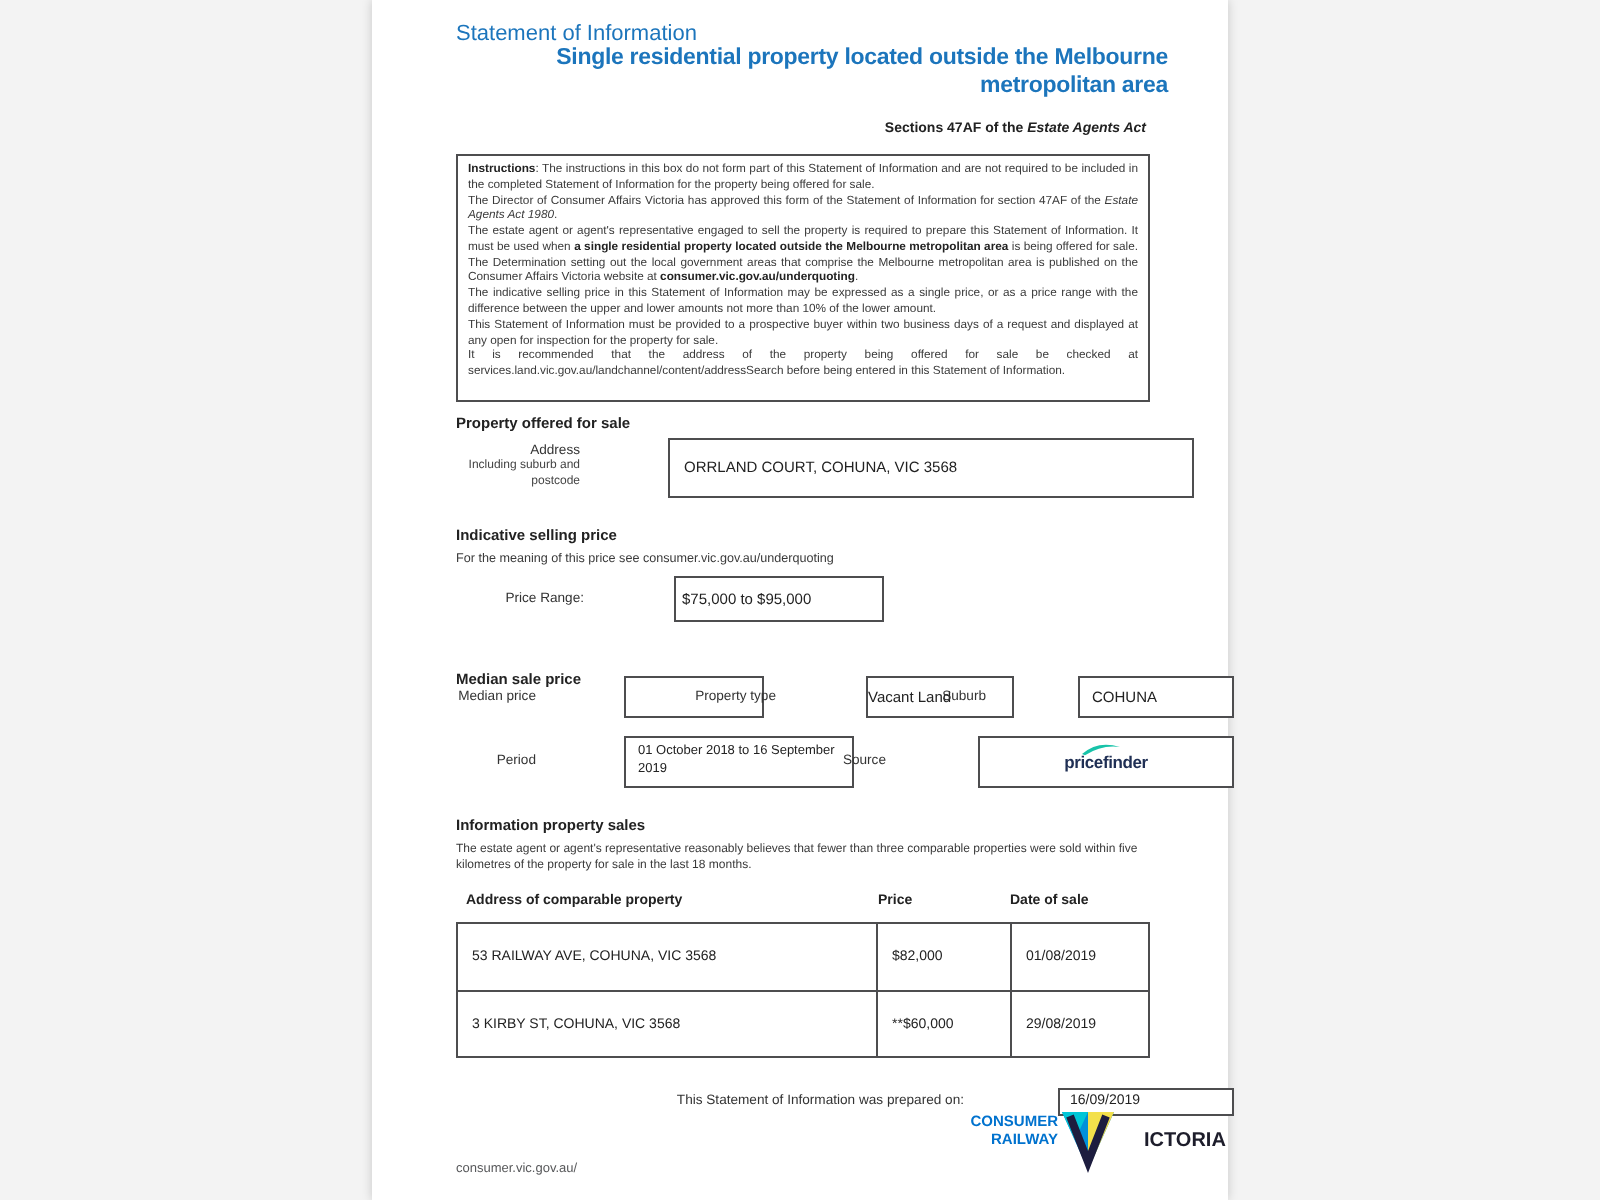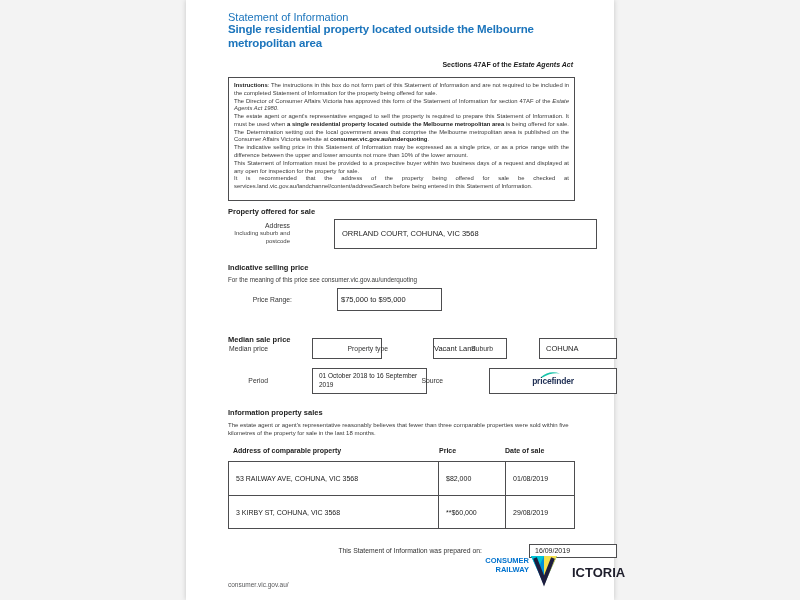--- a/index.html
+++ b/index.html
@@ -23,21 +23,21 @@
     position:relative;
     width:428px;height:600px;
     margin:0 auto;
     background:#ffffff;
     box-shadow:0 0 5px rgba(0,0,0,.18);
   }
   .abs{position:absolute;}
   
   .eyebrow{top:11px;left:42px;font-size:11px;color:var(--heading-blue);}
   .doc-title{top:23px;left:42px;width:356px;font-size:11.5px;font-weight:bold;
-    color:var(--heading-blue);line-height:1.18;letter-spacing:-0.15px;}
+    color:var(--heading-blue);line-height:1.18;letter-spacing:-0.15px;text-align:right;}
   .section-ref{top:61px;right:41px;font-size:7px;font-weight:bold;color:#222;}
   .section-ref .act{font-style:italic;}
   
   .instructions{
     top:77px;left:42px;width:347px;height:124px;overflow:hidden;
     border:1px solid var(--line);
     padding:4px 5px;
     font-size:5.9px;line-height:1.32;text-align:justify;color:#3a3a3a;
   }
   .instructions b{color:#222;}
@@ -81,21 +81,21 @@
   .prep-label{top:544px;left:110px;width:186px;line-height:14px;font-size:6.8px;}
   .prep-box{top:544px;left:301px;width:88px;height:14px;line-height:12px;font-size:7px;padding-left:5px;}
   .website{top:581px;left:42px;font-size:6.5px;color:#58595b;}
   
   .cav{top:555px;left:296px;width:96px;height:38px;}
   .cav .l1,.cav .l2{position:absolute;left:0;width:47px;text-align:right;
     font-size:7.5px;font-weight:800;color:var(--logo-blue);letter-spacing:0;}
   .cav .l1{top:1px;}
   .cav .l2{top:10px;}
   .cav svg{position:absolute;left:48px;top:0;}
-  .cav .l3{position:absolute;left:60px;top:10px;font-size:13px;font-weight:800;color:#1d1d2b;z-index:2;padding-left:30px;}
+  .cav .l3{position:absolute;left:60px;top:10px;font-size:10px;font-weight:800;color:#1d1d2b;z-index:2;padding-left:30px;}
   .tri-cyan{fill:var(--victoria-cyan);}
   .tri-blue{fill:var(--victoria-blue);}
   .tri-yellow{fill:var(--victoria-yellow);}
 </style>
 </head>
 <body>
 
 <div class="page">
 
   <div class="abs eyebrow">Statement of Information</div>

